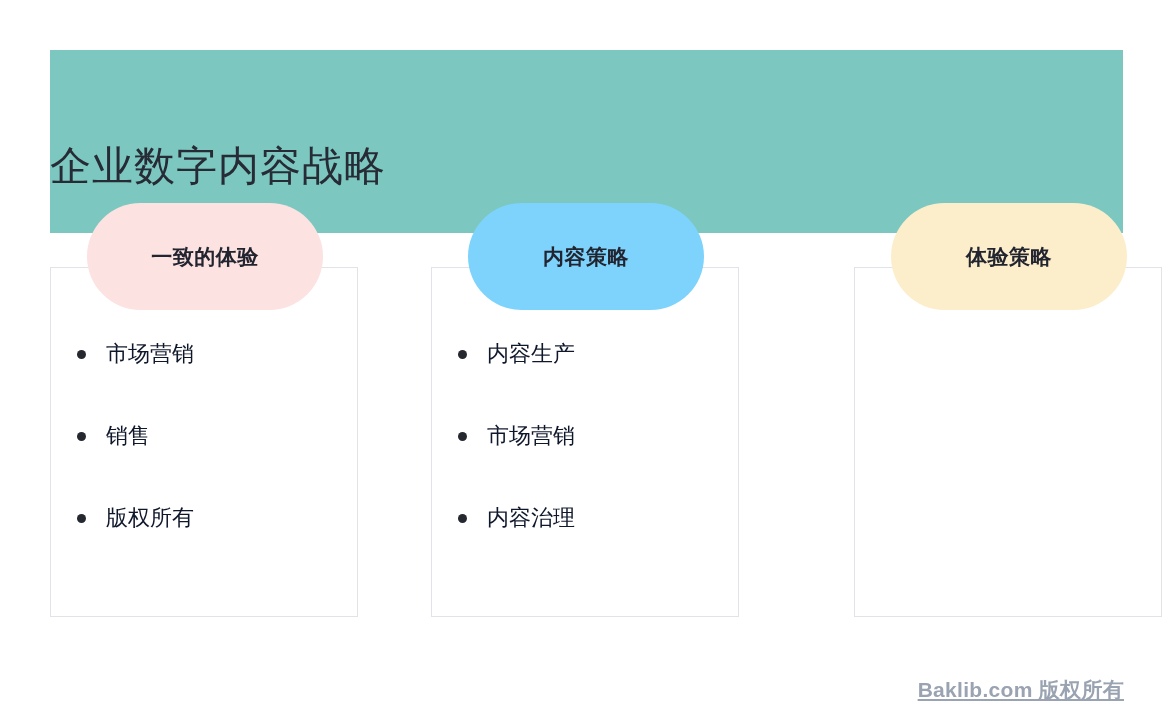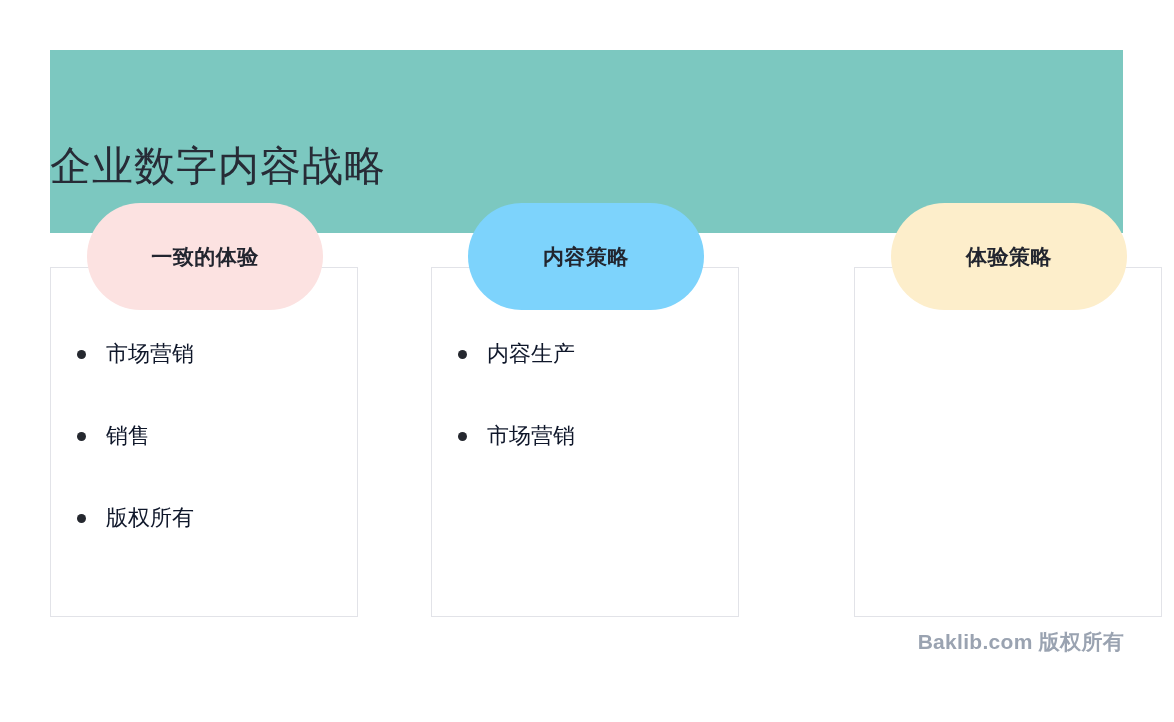--- a/index.html
+++ b/index.html
@@ -119,26 +119,27 @@
     background: #25282f;
   }
   .bullet-text {
     display: inline-block;
   }
 
   
   .watermark {
     position: absolute;
     right: 50px;
-    top: 628px;
+    top: 676px;
     font-size: 21px;
     font-weight: bold;
     color: #9aa3b1;
     letter-spacing: 0.3px;
     white-space: nowrap;
+    text-decoration: underline;
   }
 </style>
 </head>
 <body>
 
 <div id="canvas">
 
   <div class="banner" style="background: rgb(124, 200, 192);">
     <div class="banner-title" style="color: rgb(39, 43, 54);">企业数字内容战略</div>
   </div>
@@ -173,20 +174,24 @@
       </div>
       <ul class="bullet-list">
         <li class="bullet-item">
           <span class="bullet-dot"></span>
           <span class="bullet-text">内容生产</span>
         </li>
         <li class="bullet-item">
           <span class="bullet-dot"></span>
           <span class="bullet-text">市场营销</span>
         </li>
+        <li class="bullet-item">
+          <span class="bullet-dot"></span>
+          <span class="bullet-text">内容治理</span>
+        </li>
       </ul>
     </div>
 
     <div class="column c2">
       <div class="card"></div>
       <div class="pill" style="background:#fdeecb">
         <span class="pill-label">体验策略</span>
       </div>
     </div>
 

